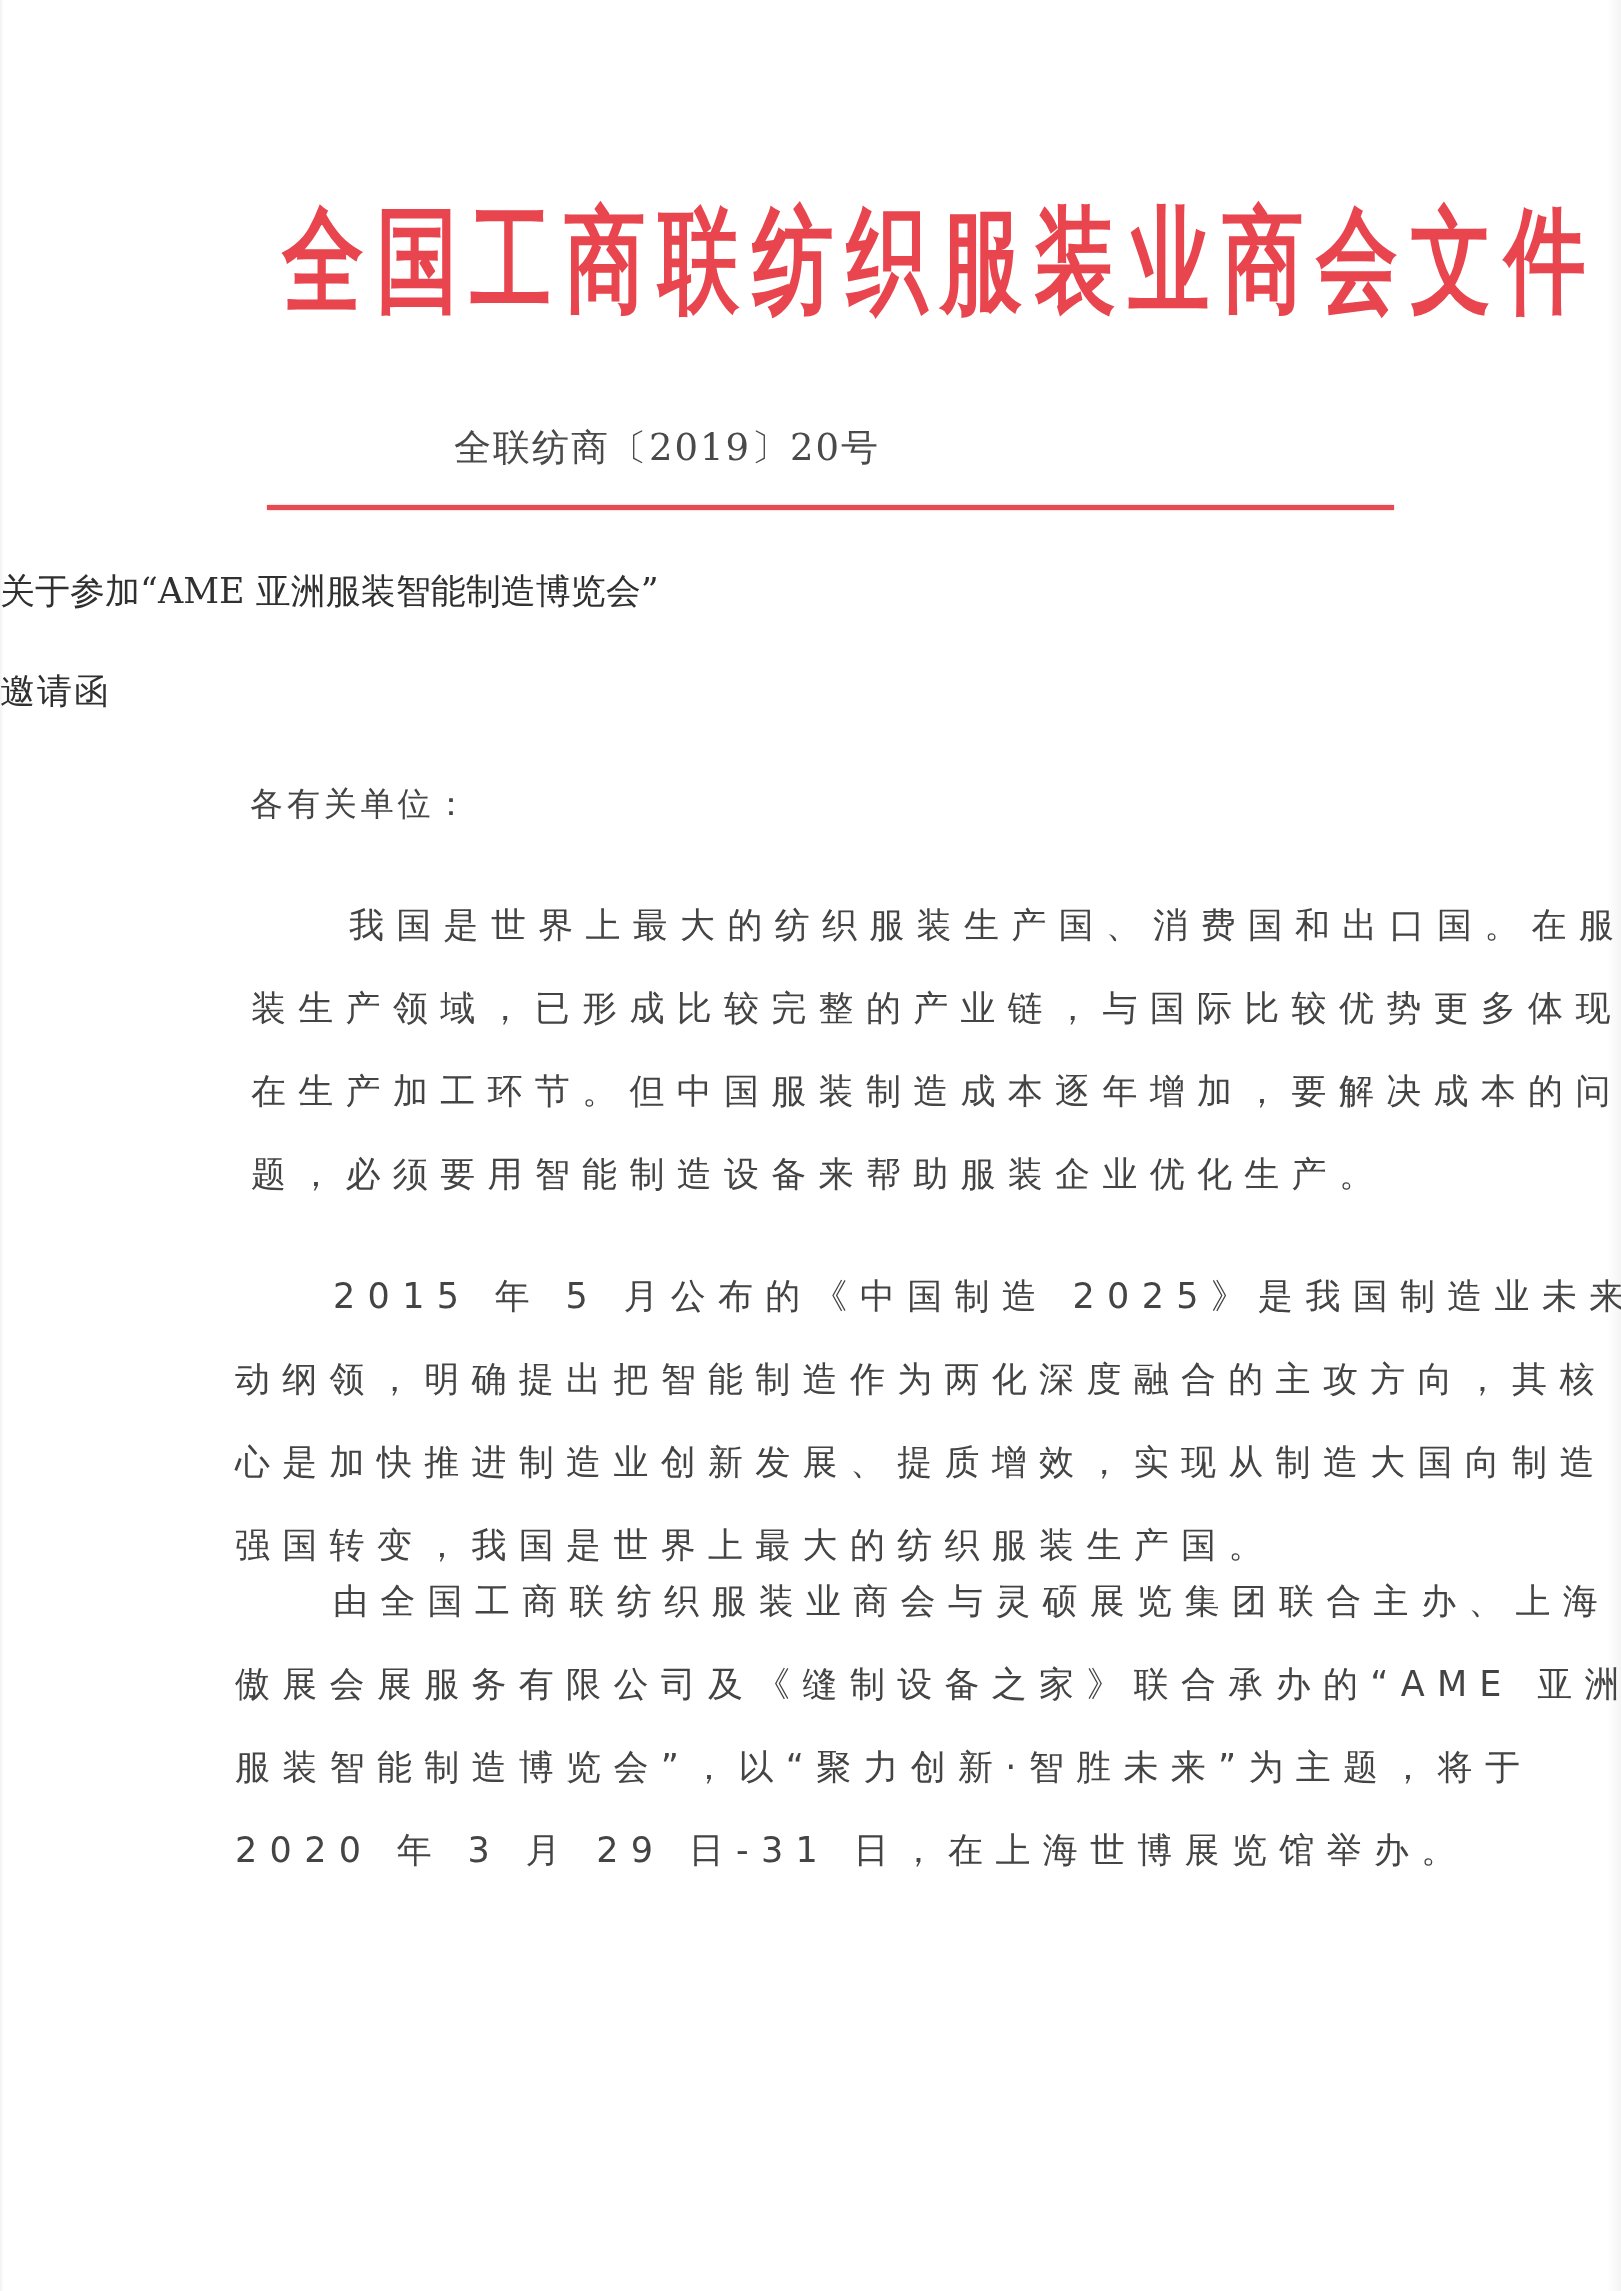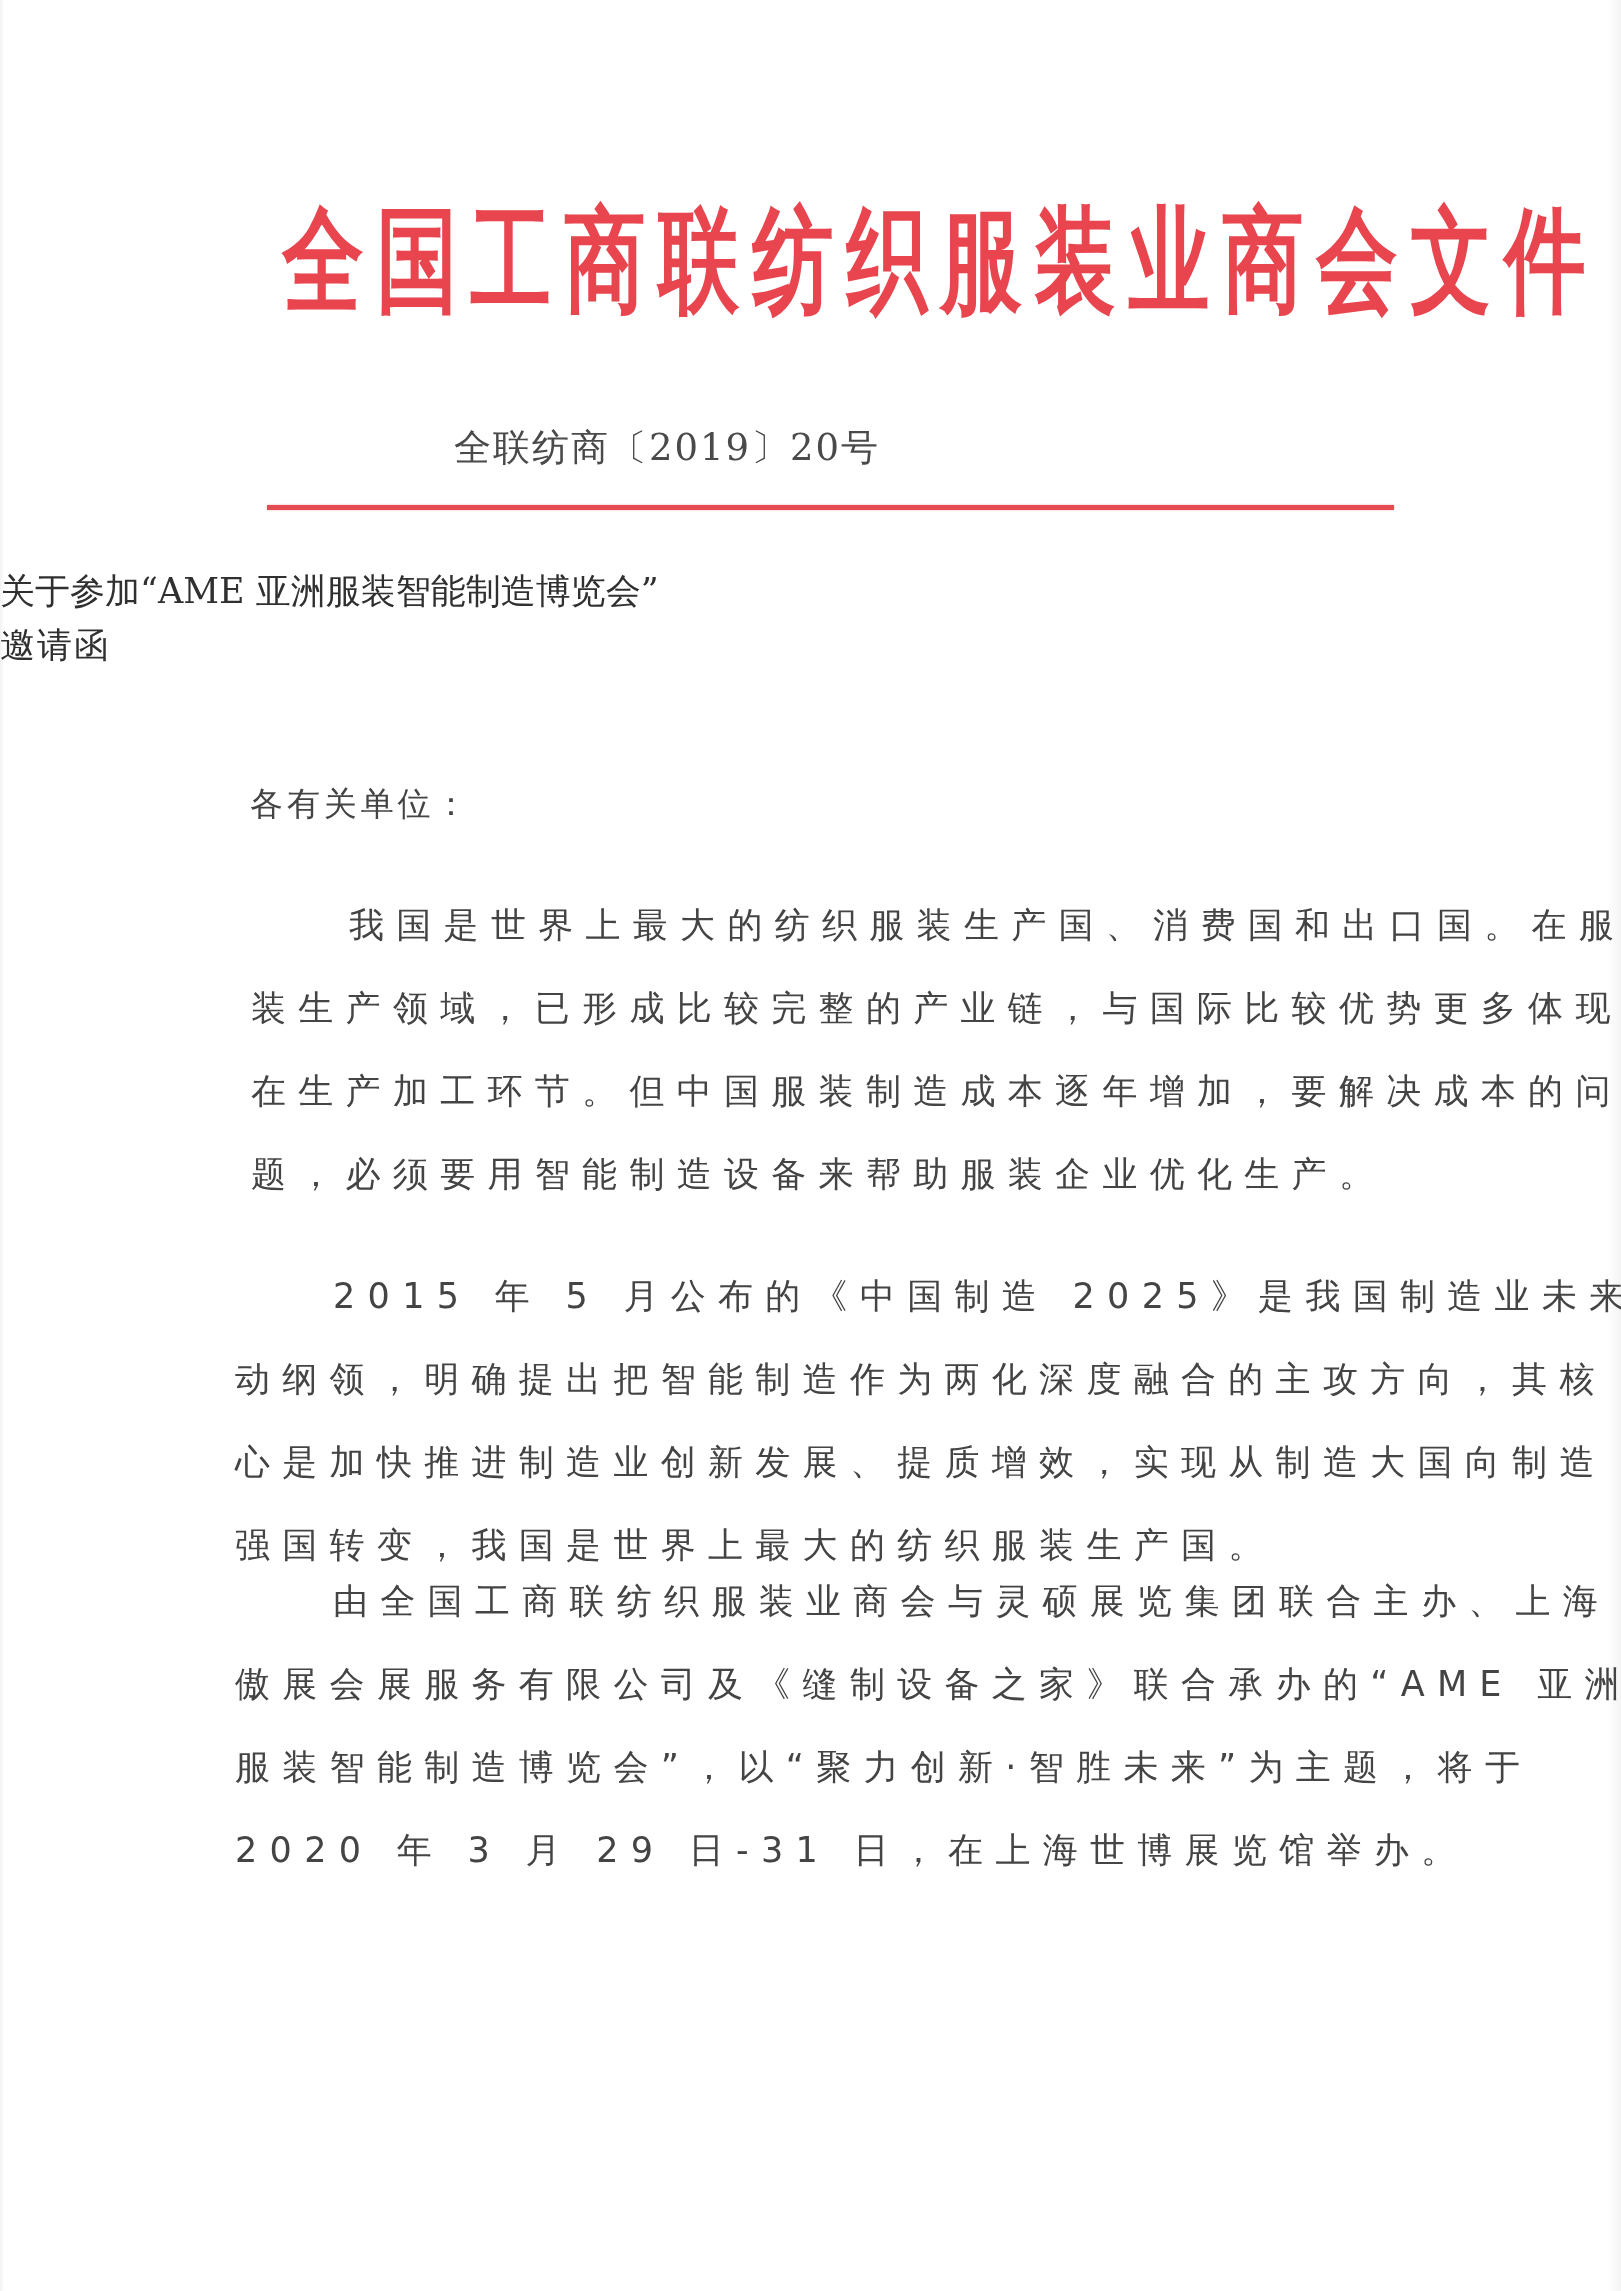--- a/index.html
+++ b/index.html
@@ -84,21 +84,21 @@
       position: absolute;
       left: 0;
       width: 1316px;
       text-align: left;
       font-family: "DejaVu Serif", "Liberation Serif", serif;
       font-size: 35px;
       color: #303030;
       line-height: 69px;
     }
     .subject.line1 { top: 557px; }
-    .subject.line2 { top: 611px; letter-spacing: 2px; }
+    .subject.line2 { top: 657px; letter-spacing: 2px; }
 
     
     .salutation {
       position: absolute;
       left: 250px;
       top: 774px;
       font-family: "DejaVu Sans", "Liberation Sans", sans-serif;
       font-size: 33px;
       color: #444;
       line-height: 59px;

